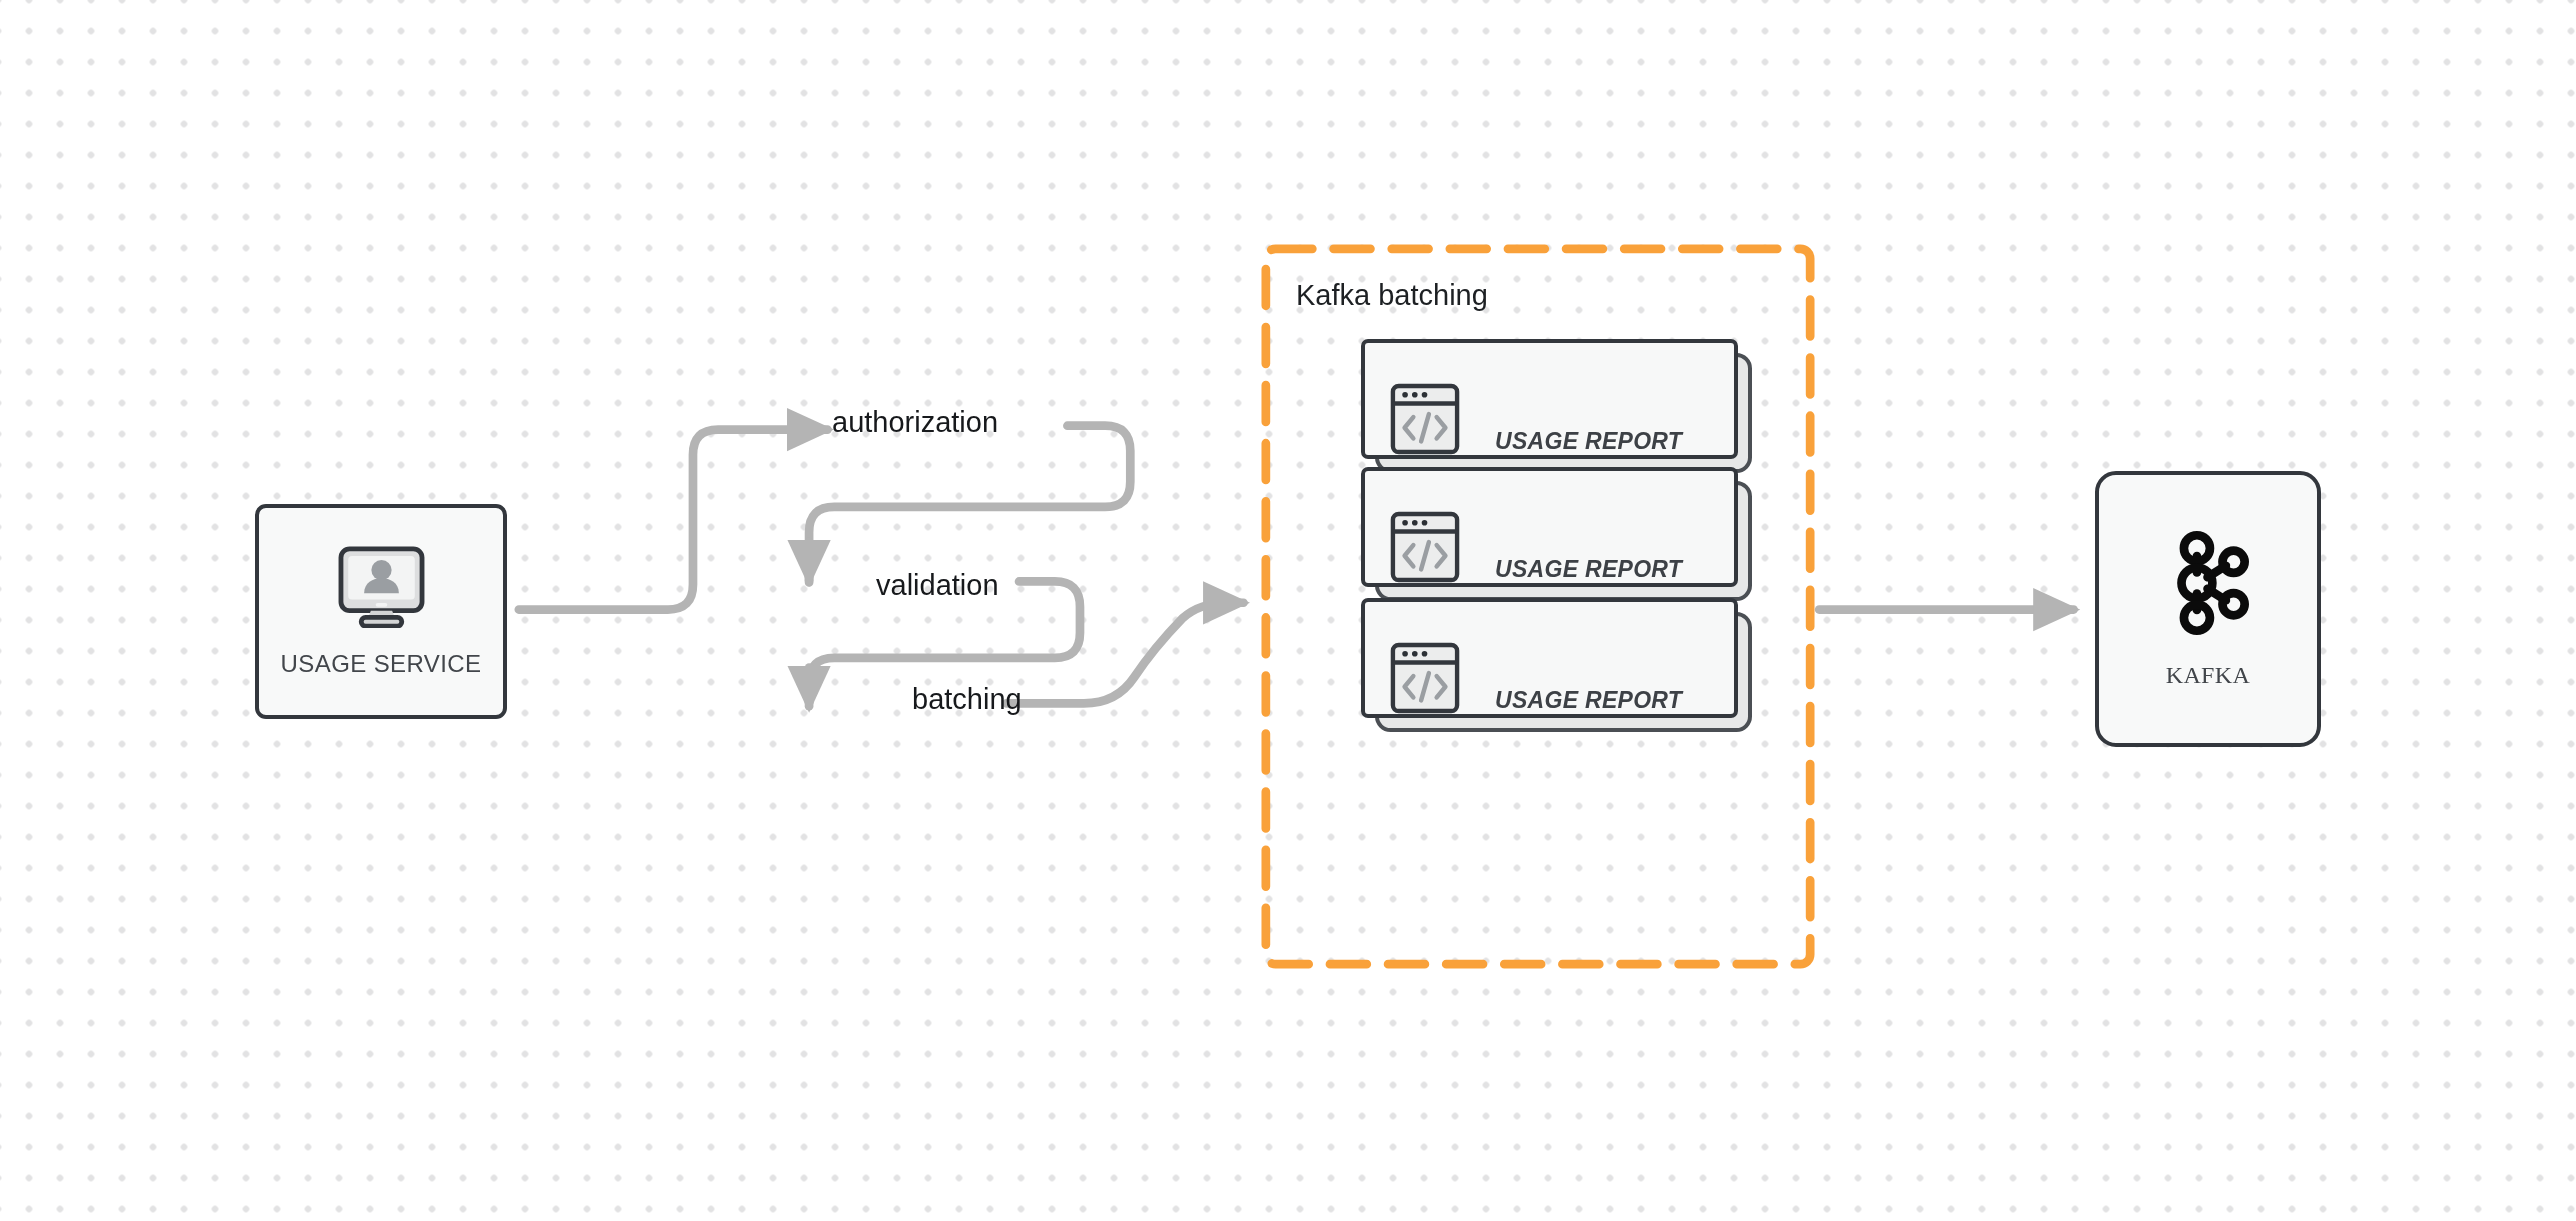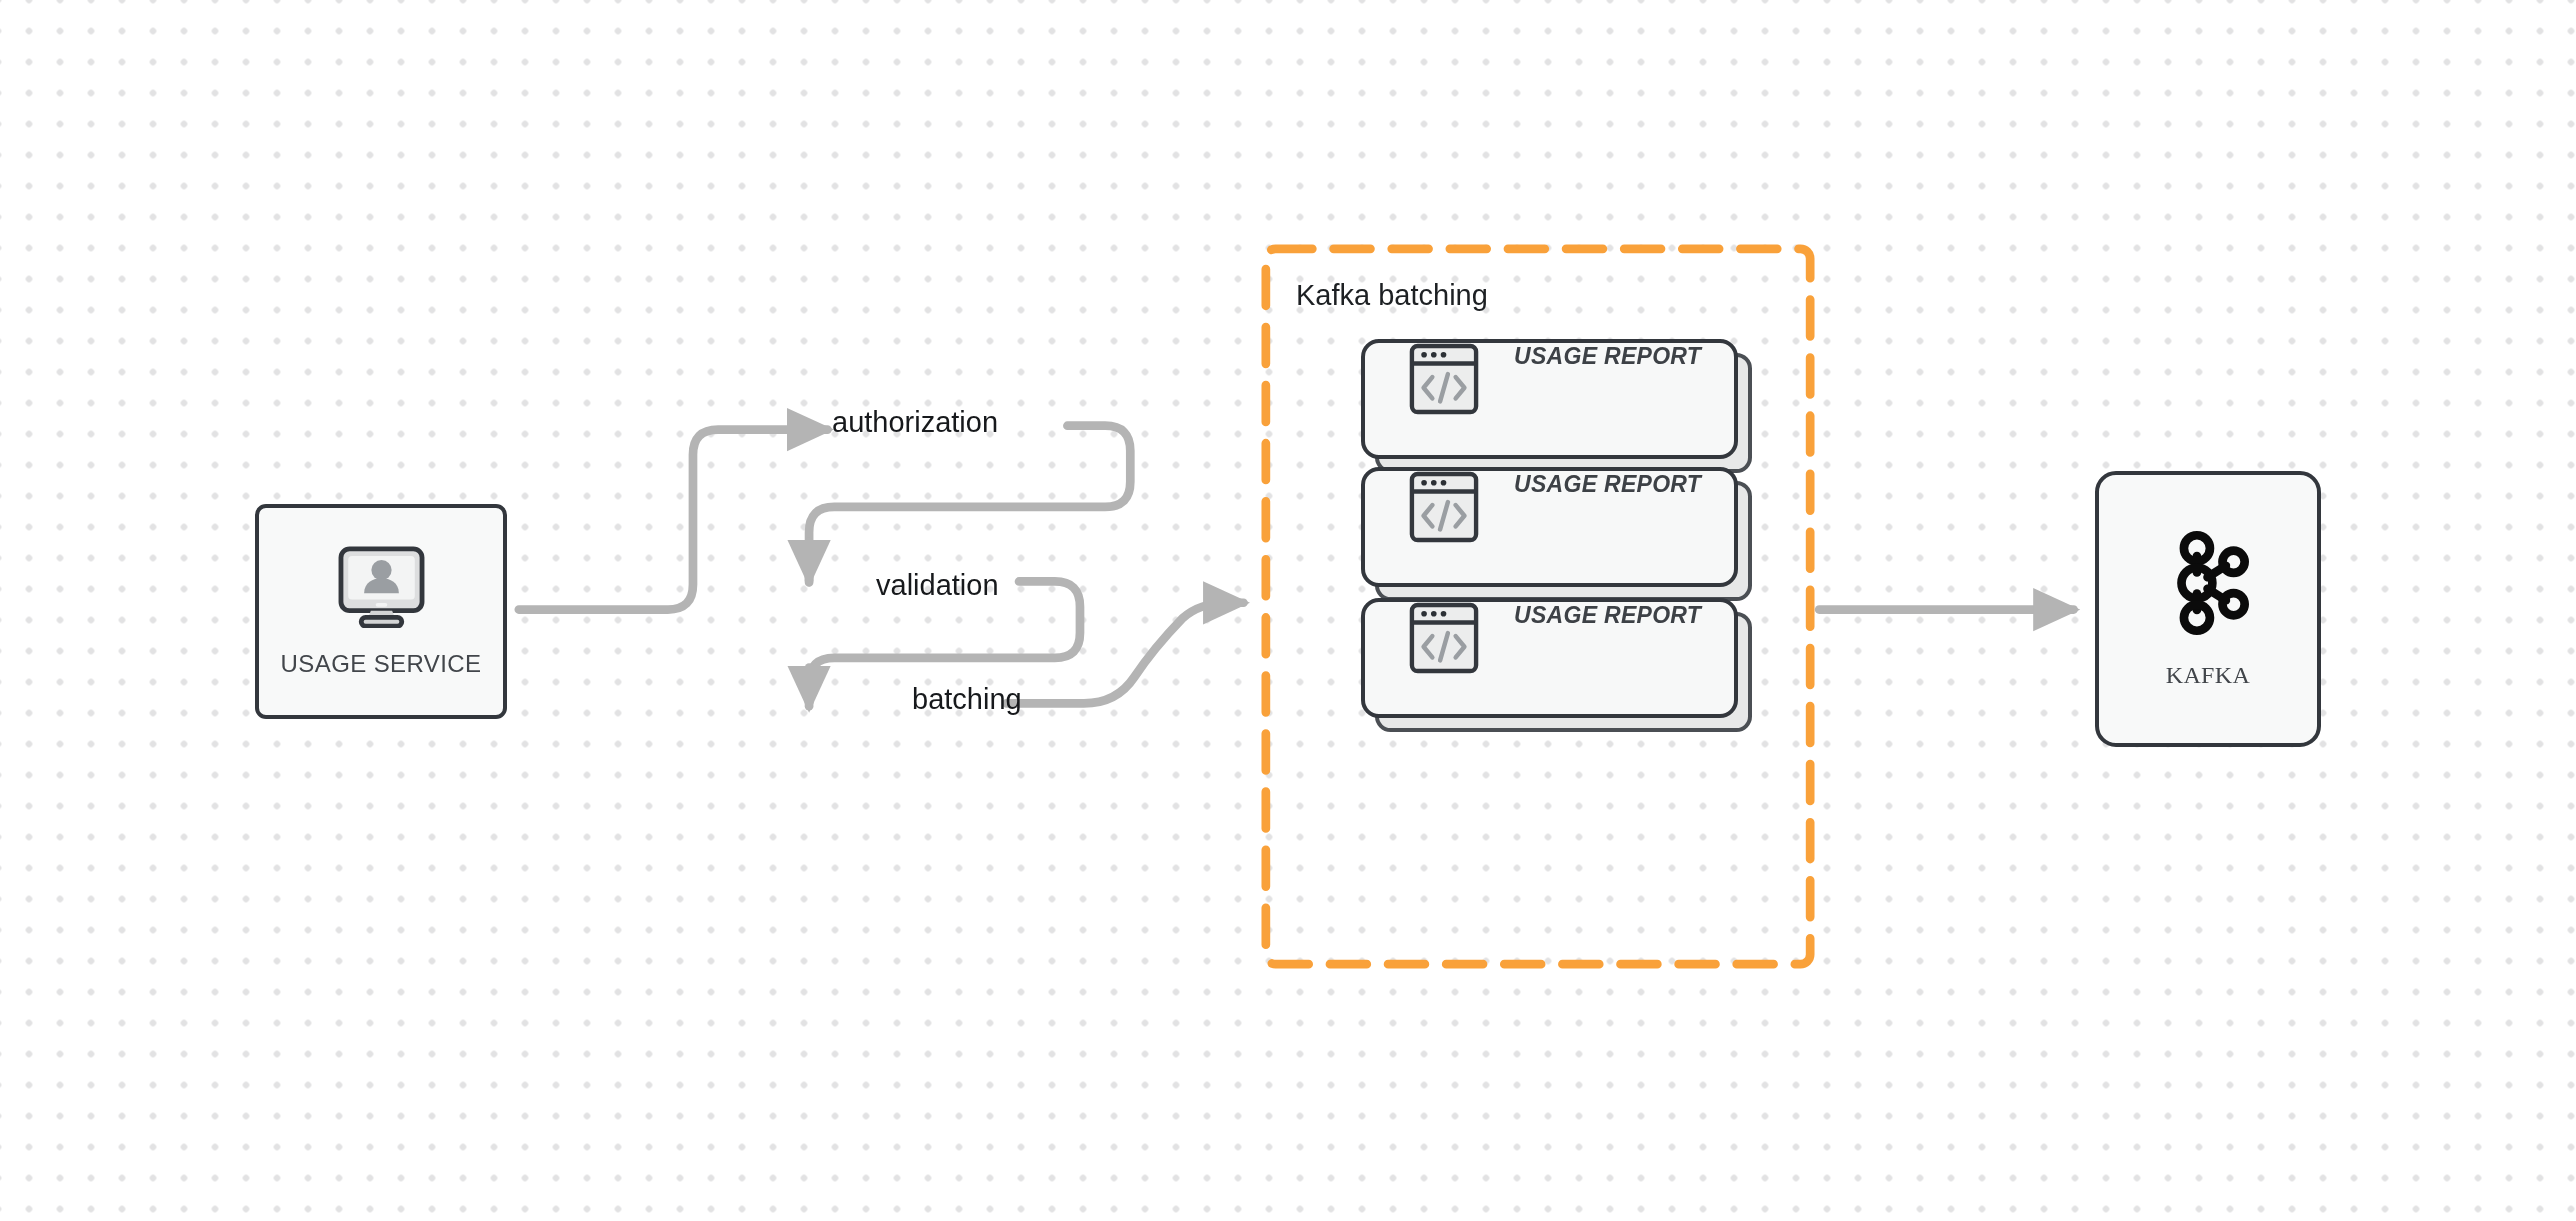--- a/index.html
+++ b/index.html
@@ -113,25 +113,24 @@
   }
   .report-card {
     position: absolute;
     left: 0;
     top: 0;
     width: 377px;
     height: 120px;
     box-sizing: border-box;
     background: #f7f8f8;
     border: 4.8px solid #33373d;
-    border-radius: 18px;
+    border-radius: 7px;
     display: flex;
     flex-direction: row;
-    align-items: flex-start;
-    padding-left: 19px;
+    align-items: flex-end;
   }
   .report-card .code-icon-wrap {
     margin-left: 25px;
     flex: 0 0 auto;
     display: flex;
     align-items: center;
   }
   .report-card .report-label {
     margin-left: 35px;
     font-size: 23px;

